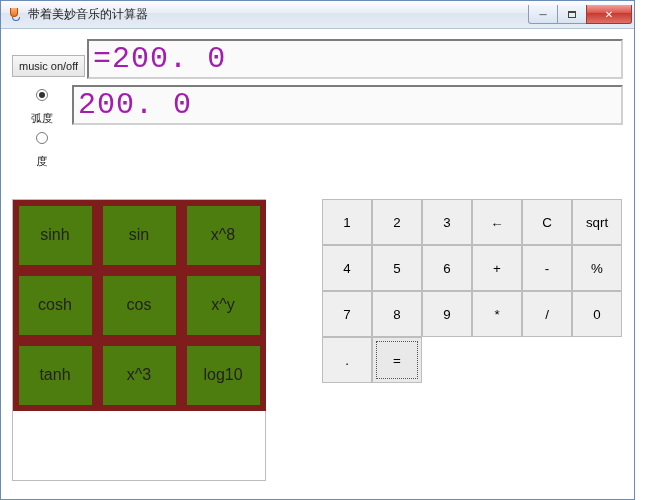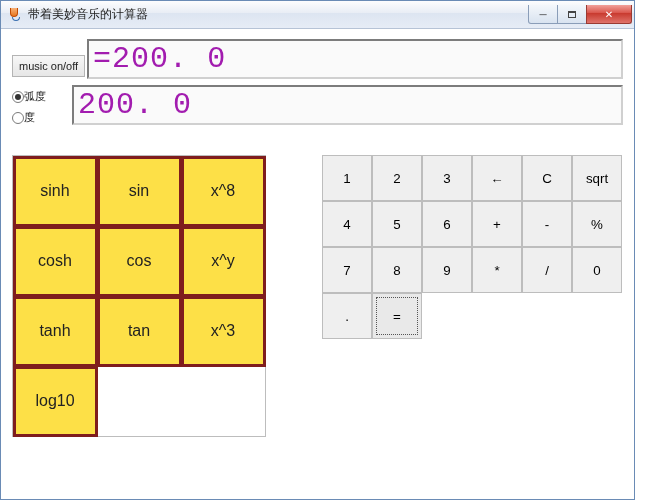--- a/index.html
+++ b/index.html
@@ -115,23 +115,24 @@
     align-items: flex-start;
     margin-top: 6px;
   }
   .radios {
     width: 60px;
     padding-top: 4px;
     font-size: 11px;
     color: #222;
   }
   .radio-line {
-    display: flex; align-items: center; gap: 0;
+    display: flex; align-items: center; gap: 10px;
     margin-bottom: 6px;
     cursor: default;
+    flex-direction: column;
   }
   .radio {
     width: 12px; height: 12px;
     border: 1px solid #7a7a7a;
     border-radius: 50%;
     background: #fff;
     position: relative;
   }
   .radio.checked::after {
     content: "";
@@ -143,22 +144,22 @@
   }
   .panels {
     display: flex;
     margin-top: 24px;
     gap: 56px;
   }
   .grid {
     border: 1px solid #bdbdbd;
   }
   .grid button {
-    background: #fde047;
-    border: 3px solid #7f1d1d;
+    background: #4d7c0f;
+    border: 6px solid #7f1d1d;
     margin: -0.5px;
     font-family: Arial, sans-serif;
     font-size: 16px;
     color: #222;
     cursor: default;
   }
   .sci-grid {
     display: grid;
     grid-template-columns: repeat(3, 84px);
     grid-template-rows: repeat(4, 70px);
@@ -217,21 +218,20 @@
 
     <div class="panels">
       <div class="grid sci-grid" id="sciGrid">
           <button>sinh</button>
           <button>sin</button>
           <button>x^8</button>
           <button>cosh</button>
           <button>cos</button>
           <button>x^y</button>
           <button>tanh</button>
-          <button>tan</button>
           <button>x^3</button>
           <button>log10</button>
         </div>
       <div class="num-grid" id="numGrid">
           <button>1</button>
           <button>2</button>
           <button>3</button>
           <button>←</button>
           <button>C</button>
           <button>sqrt</button>

